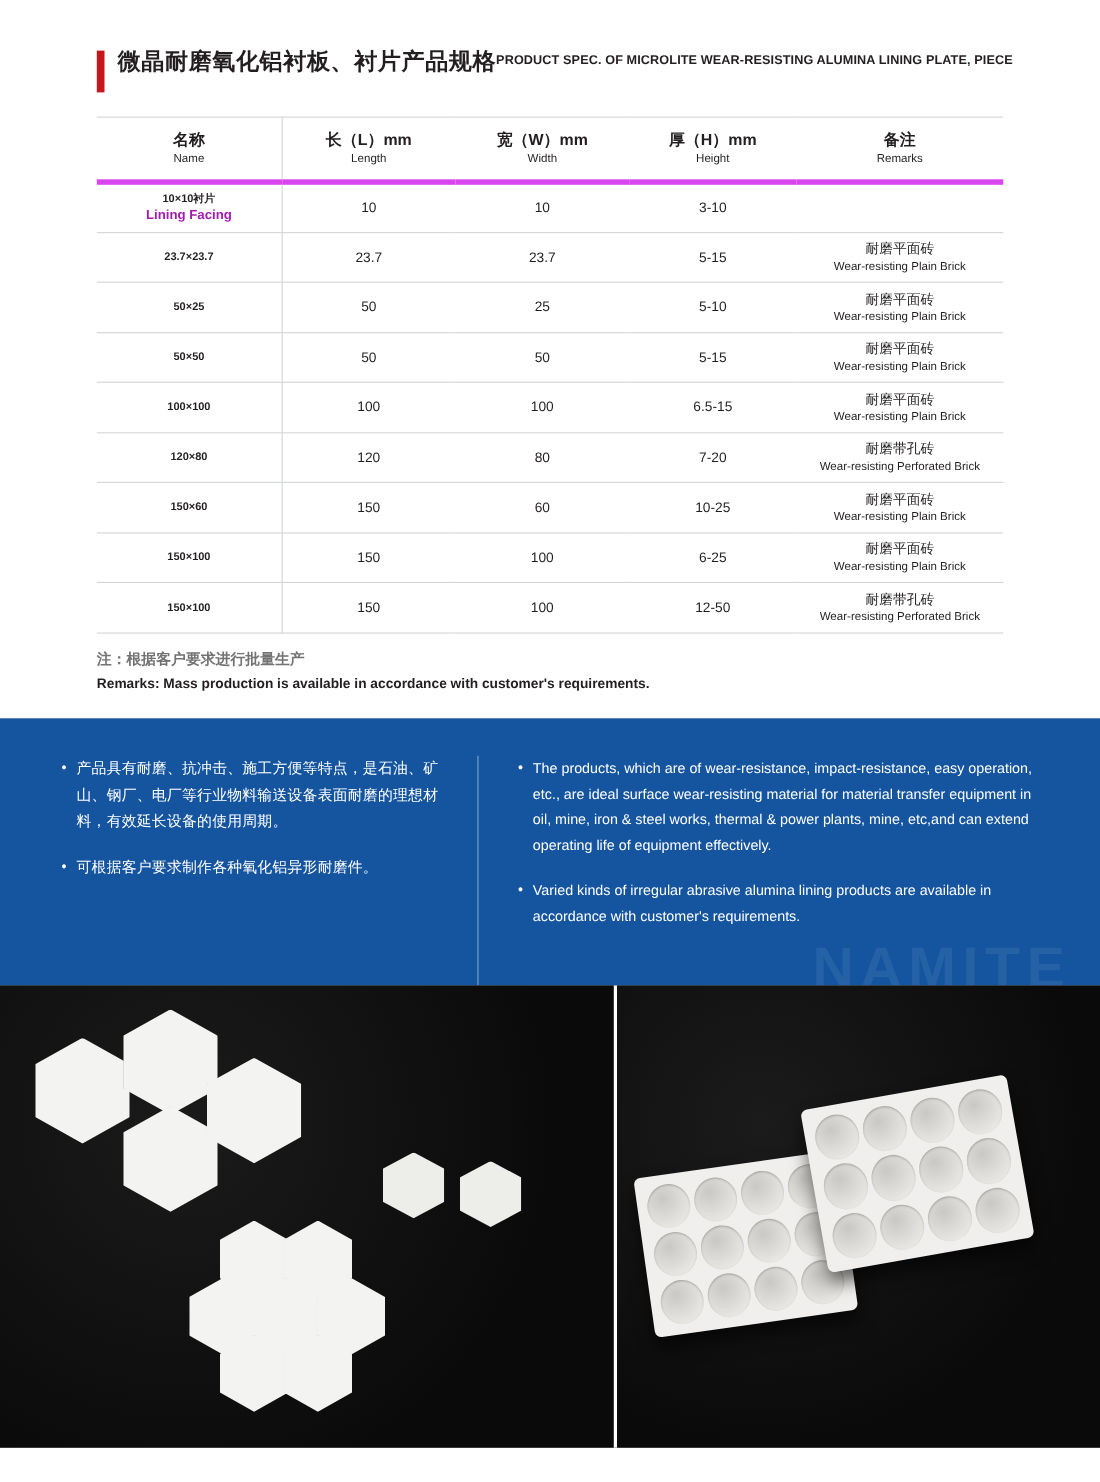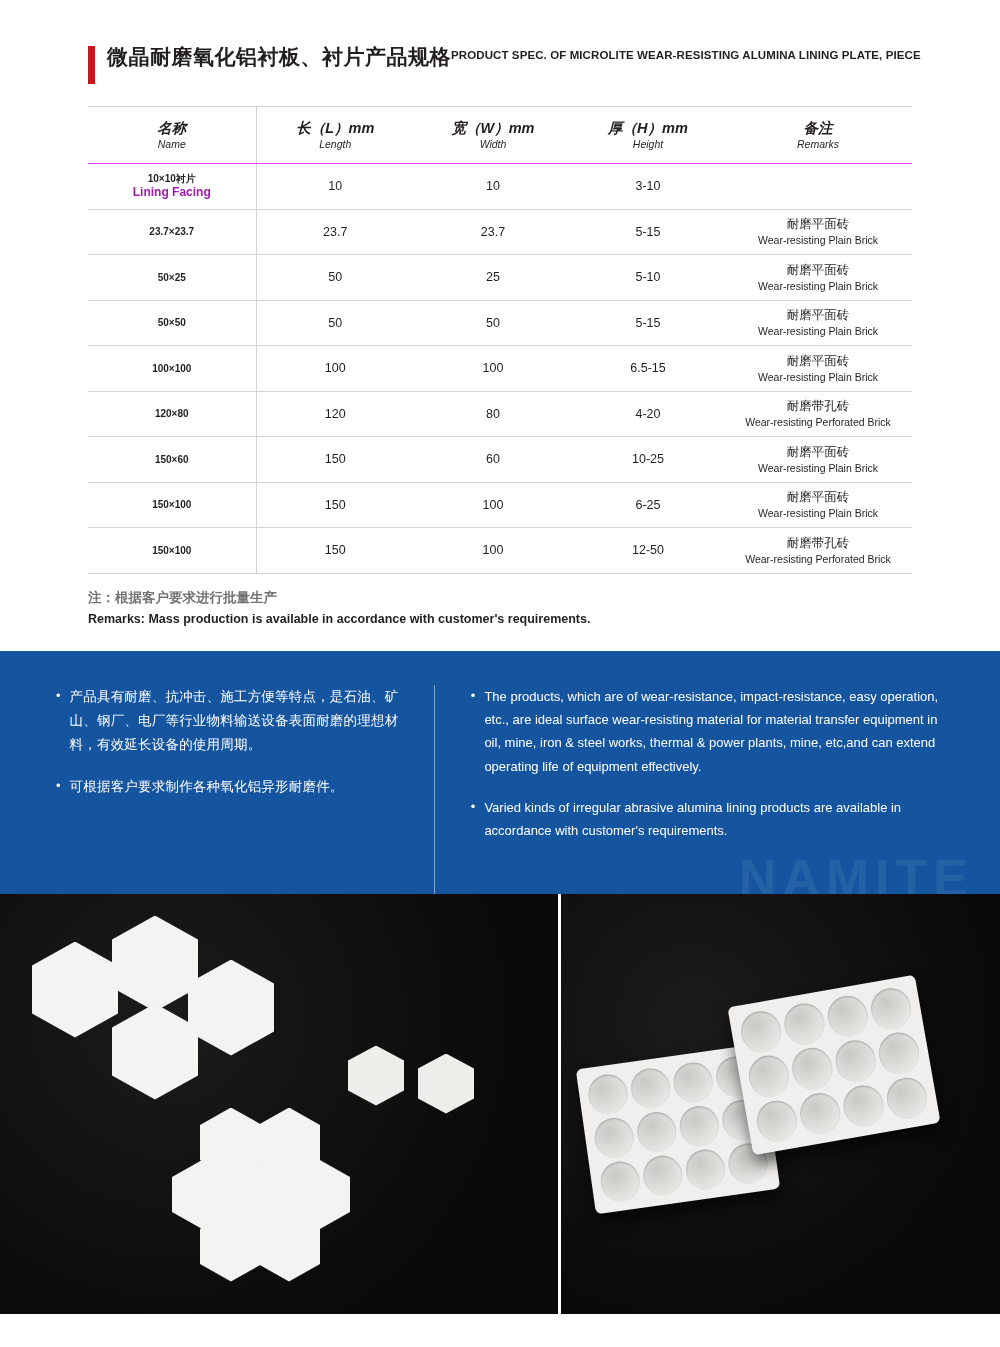--- a/index.html
+++ b/index.html
@@ -68,24 +68,23 @@
   table.spec col.c-rem    { width: 188px; }
 
   table.spec th, table.spec td {
     border-bottom: 1px solid #d3d4d6;
     text-align: center;
     vertical-align: middle;
     padding: 0;
   }
   table.spec thead th {
     border-top: 1px solid #d3d4d6;
-    border-bottom: 1px solid #d946ef;
+    border-bottom: 5px solid #d946ef;
     height: 56px;
     background: #ffffff;
-    font-style: italic;
   }
   .th-cn {
     display: block;
     font-size: 14.5px;
     font-weight: bold;
     line-height: 1.25;
     color: #231f20;
   }
   .th-en {
     display: block;
@@ -383,21 +382,21 @@
             <span class="rem-en">Wear-resisting Plain Brick</span>
           </td>
         </tr>
         <tr>
           <td class="col-name">
             <span class="cell-name-cn">120×80</span>
             <span class="cell-name-en"></span>
           </td>
           <td class="cell-num">120</td>
           <td class="cell-num">80</td>
-          <td class="cell-num">4-20</td>
+          <td class="cell-num">7-20</td>
           <td>
             <span class="rem-cn">耐磨带孔砖</span>
             <span class="rem-en">Wear-resisting Perforated Brick</span>
           </td>
         </tr>
         <tr>
           <td class="col-name">
             <span class="cell-name-cn">150×60</span>
             <span class="cell-name-en"></span>
           </td>

